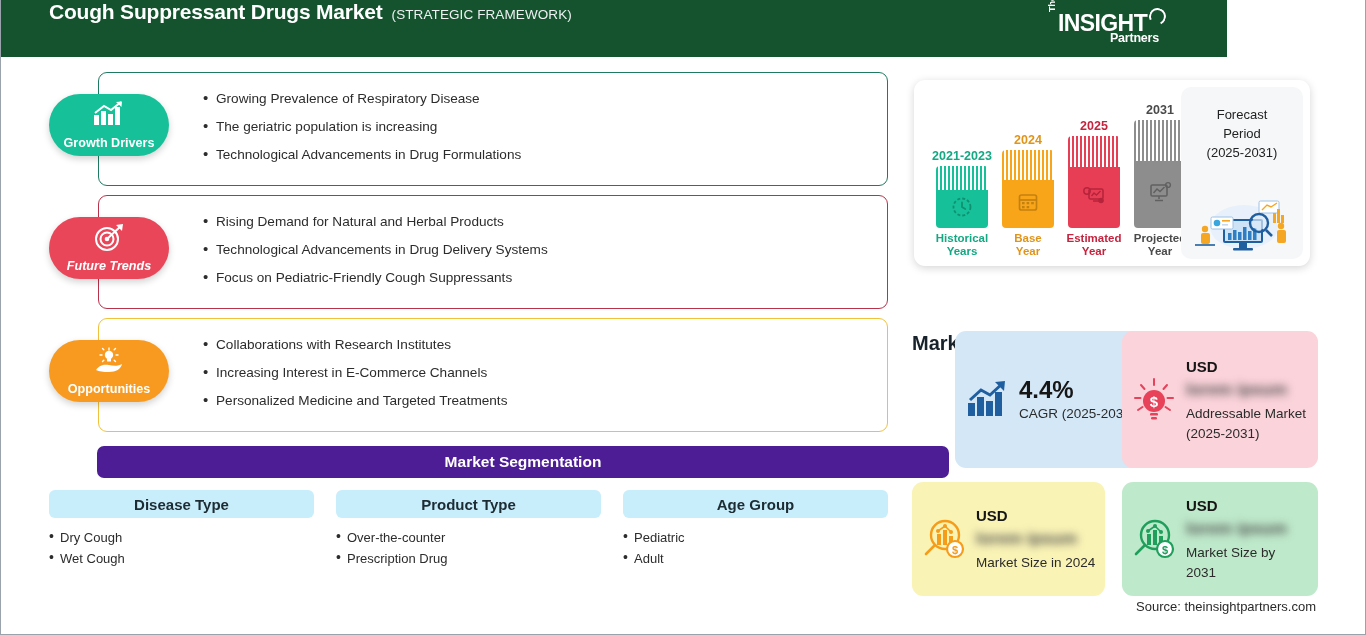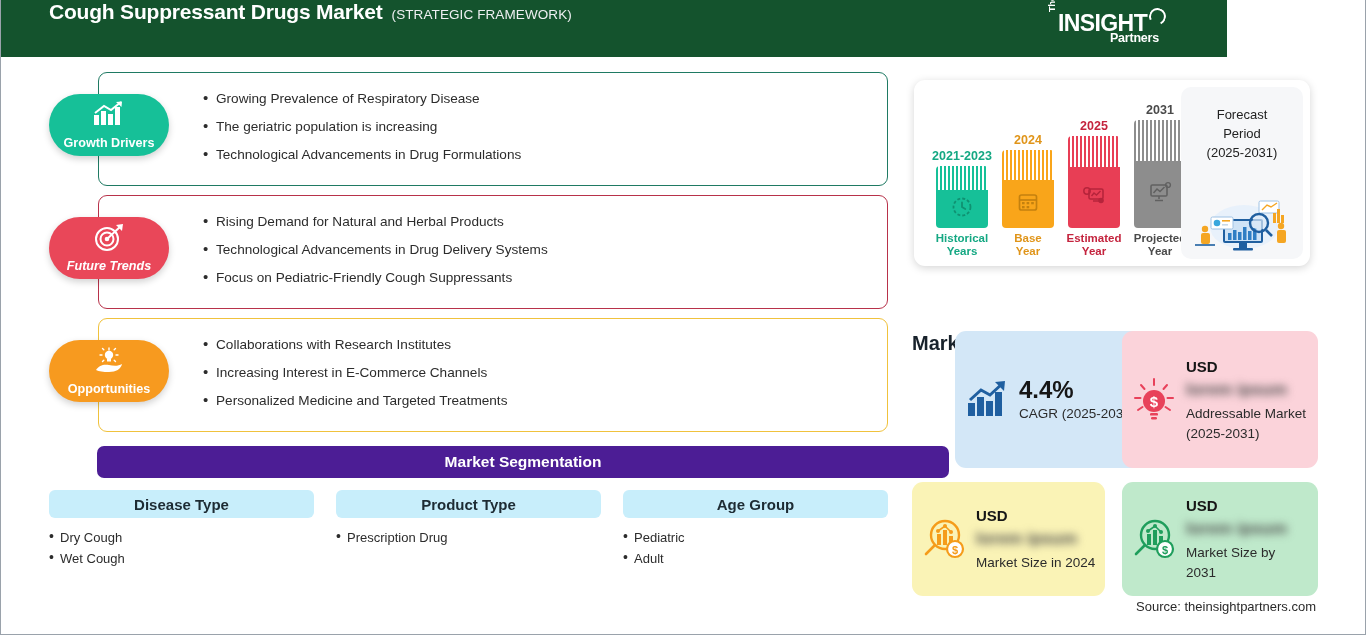--- a/index.html
+++ b/index.html
@@ -296,20 +296,21 @@
     <div class="seg-head">Disease Type</div>
     <ul>
       <li>Dry Cough</li>
       <li>Wet Cough</li>
     </ul>
   </div>
 
   <div class="seg-col c1">
     <div class="seg-head">Product Type</div>
     <ul>
+      <li>Over-the-counter</li>
       <li>Prescription Drug</li>
     </ul>
   </div>
 
   <div class="seg-col c2">
     <div class="seg-head">Age Group</div>
     <ul>
       <li>Pediatric</li>
       <li>Adult</li>
     </ul>

